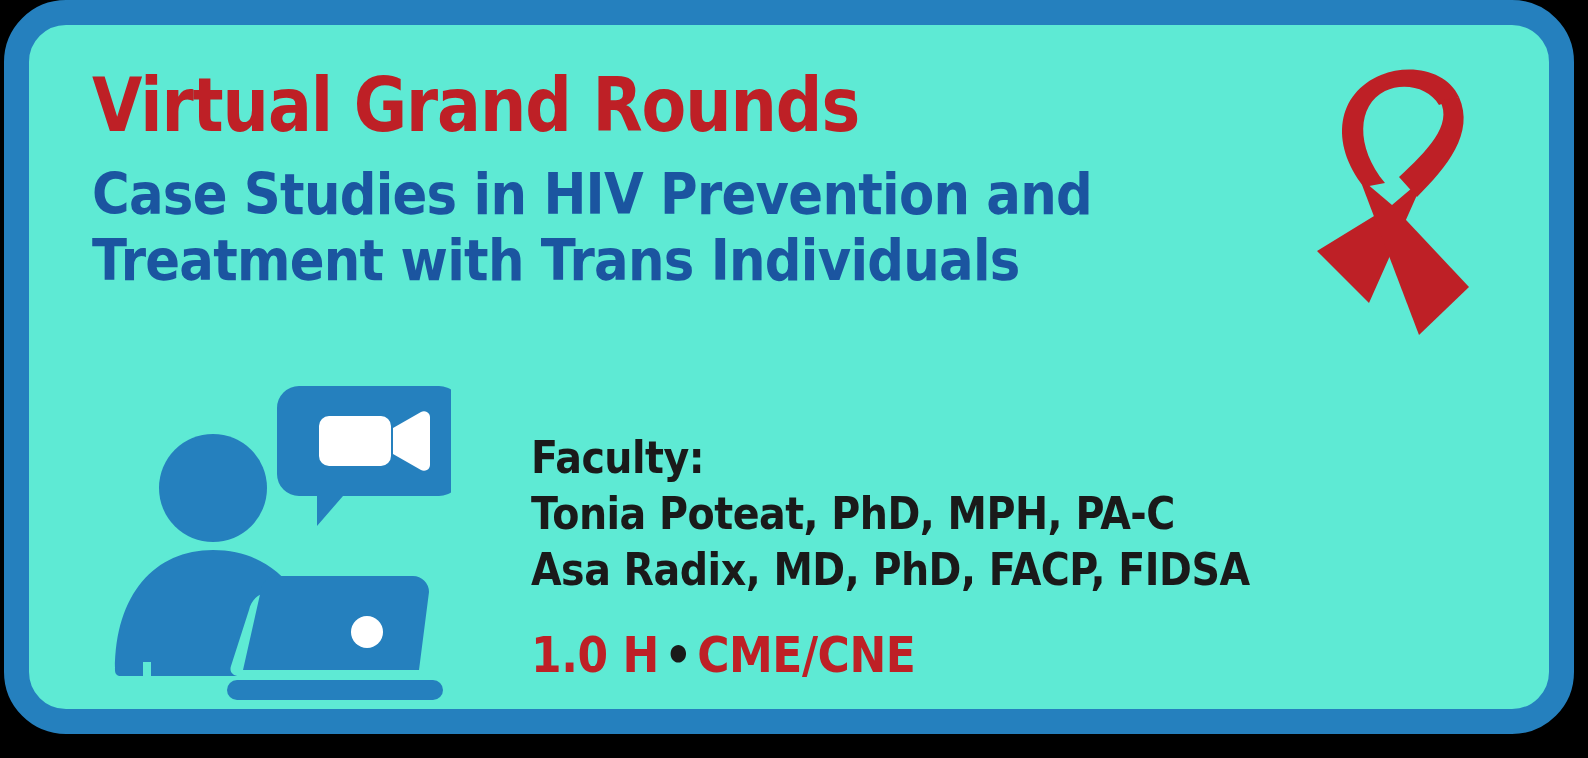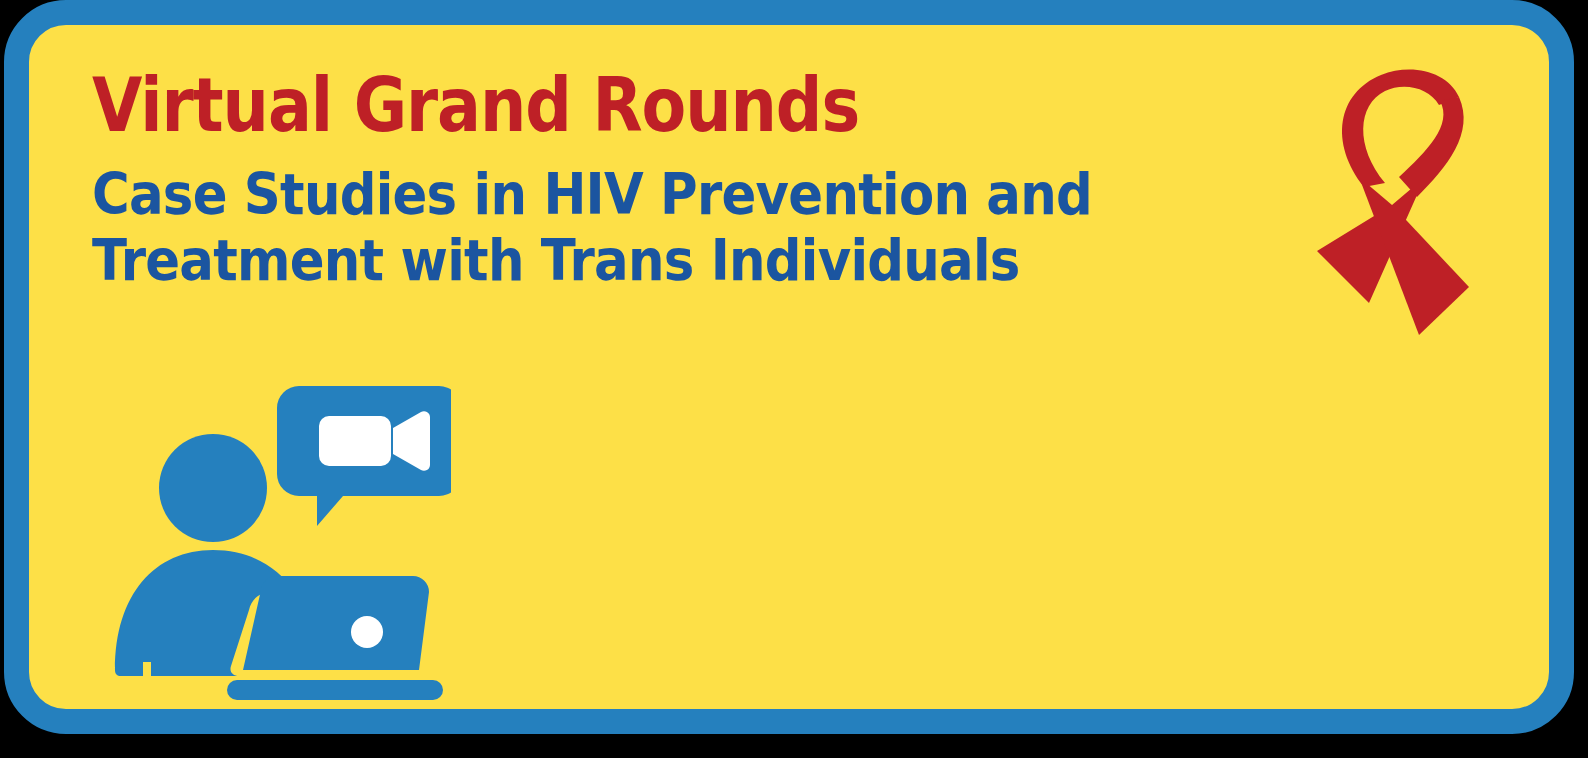--- a/index.html
+++ b/index.html
@@ -14,21 +14,21 @@
     font-family: "Liberation Sans", sans-serif;
   }
 
   #promo-card {
     position: absolute;
     left: 4px;
     top: 0px;
     width: 1570px;
     height: 734px;
     box-sizing: border-box;
-    background: #fde047;
+    background: #5eead4;
     border: 25px solid #2580be;
     border-radius: 62px;
   }
 
   .inner {
     position: relative;
     width: 100%;
     height: 100%;
   }
 
@@ -198,15 +198,24 @@
                    C 26 296, 24 294, 24 290 Z"></path>
 
           <path d="M186 196 h136 a16 16 0 0 1 16 16 l-10 78 h-176 l18 -80
                    a16 16 0 0 1 16 -14 z"></path>
           <path d="M146 300 h196 a10 10 0 0 1 0 20 h-196 a10 10 0 0 1 0 -20 z"></path>
           <circle cx="276" cy="252" r="16" fill="#ffffff"></circle>
         </g>
       </svg>
     </div>
 
+    <div class="faculty-block">
+      <p class="faculty-line">Faculty:</p>
+      <p class="faculty-line">Tonia Poteat, PhD, MPH, PA-C</p>
+      <p class="faculty-line">Asa Radix, MD, PhD, FACP, FIDSA</p>
+
+      <p class="credit-line">
+        <span class="hours">1.0 H</span><span class="sep">•</span><span class="cred">CME/CNE</span>
+      </p>
+    </div>
 
   </div>
 </div>
 
 </body></html>

